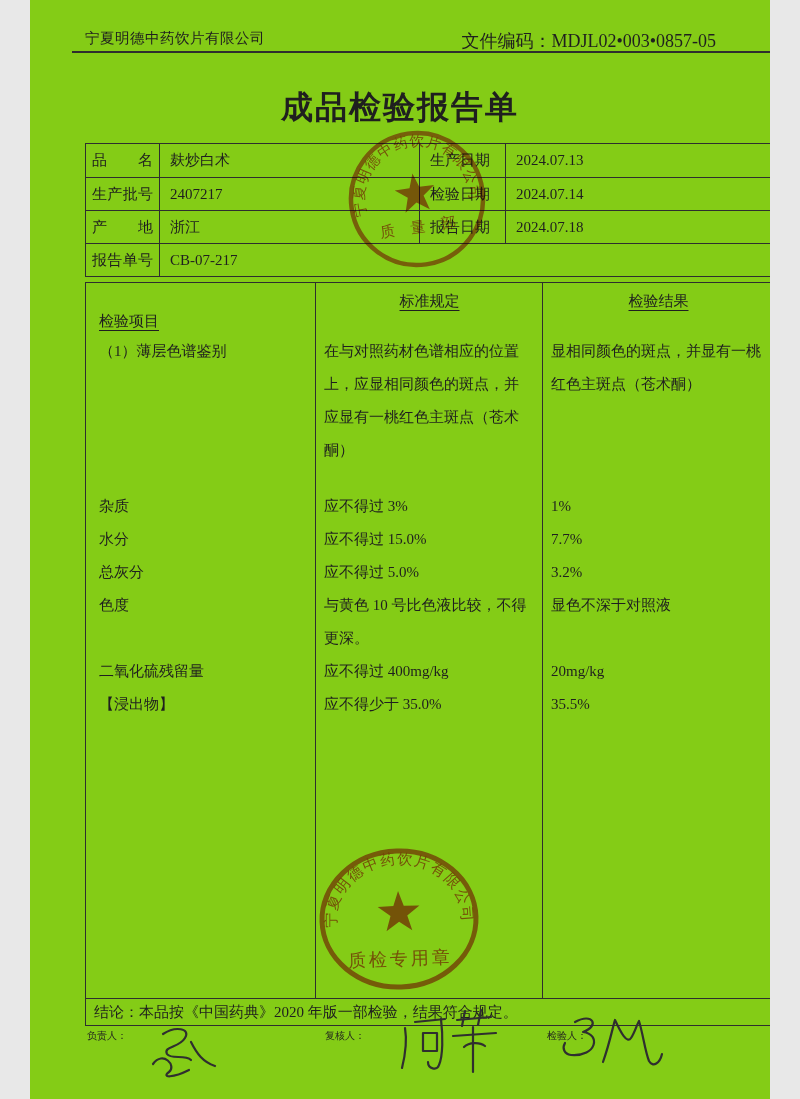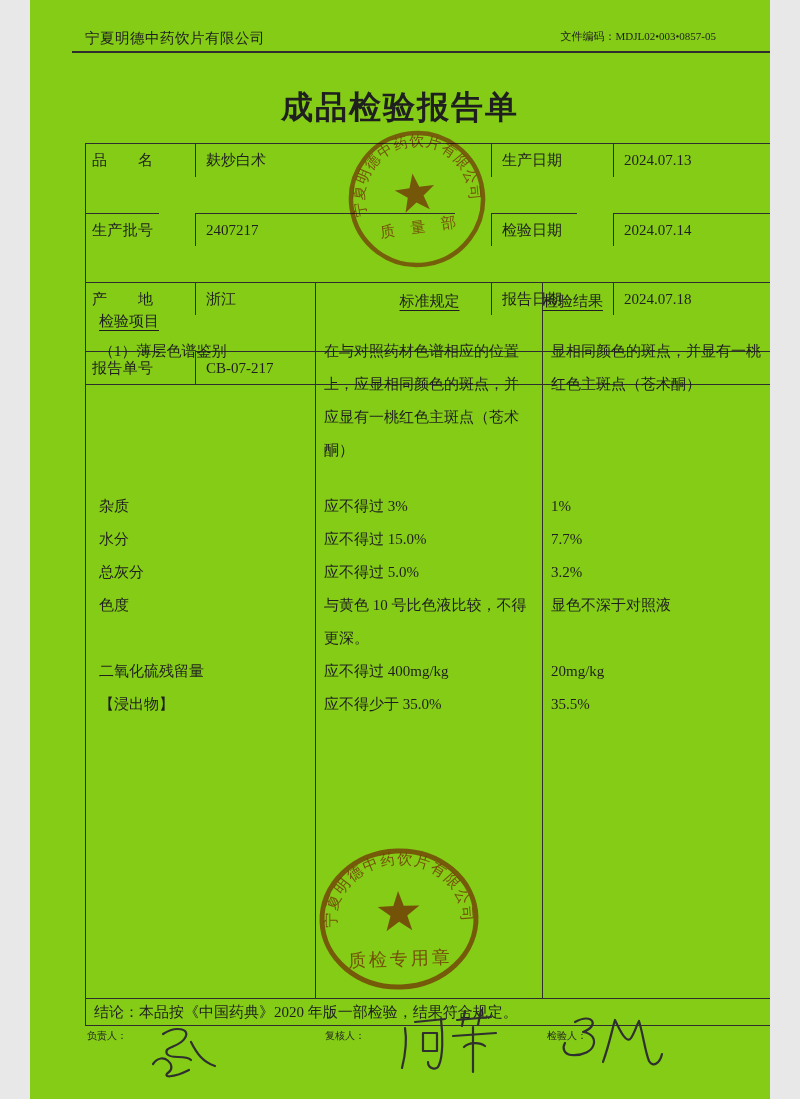--- a/index.html
+++ b/index.html
@@ -3,44 +3,44 @@
 <meta charset="utf-8">
 <style>
   html,body{margin:0;padding:0;background:#e8e8e8;}
   .page{
     position:relative;width:740px;height:1099px;background:#84cc16;
     font-family:"Liberation Serif","DejaVu Serif",serif;color:#1f1f1f;
     margin:0 auto;overflow:hidden;
   }
   
   .company{position:absolute;left:55px;top:29px;font-size:14.5px;letter-spacing:.5px;}
-  .doccode{position:absolute;right:54px;top:29px;font-size:11px;}
+  .doccode{position:absolute;right:54px;top:29px;font-size:18px;}
   .header-rule{position:absolute;left:42px;top:51px;width:716px;height:2px;background:#2e2e2e;}
   
   .title{position:absolute;left:0;top:86px;width:100%;text-align:center;
          font-size:32px;font-weight:bold;letter-spacing:2px;}
   
   .info-table{position:absolute;left:55px;top:143px;width:688px;
     display:grid;grid-template-columns:73px 260px 86px 269px;grid-auto-rows:33px;
-    border:1px solid #2e2e2e;font-size:15px;gap:36px;}
+    border:1px solid #2e2e2e;font-size:15px;}
   .ic{box-sizing:border-box;display:flex;align-items:center;padding:0 10px;overflow:hidden;}
   .ic.bl{border-left:1px solid #2e2e2e;}
   .ic.bt{border-top:1px solid #2e2e2e;}
   .ic.label{display:block;line-height:33px;padding:0 6px;text-align:justify;text-align-last:justify;}
   .ic.span3{grid-column:2/5;}
   
   .main-table{position:absolute;left:55px;top:282px;width:688px;border:1px solid #2e2e2e;}
   .mt-content{position:relative;height:715px;font-size:15px;}
   .vline{position:absolute;top:0;bottom:0;width:1px;background:#2e2e2e;}
   .vl1{left:229px;} .vl2{left:456px;}
   .mt-head{display:flex;padding-top:6px;height:24px;line-height:24px;margin-bottom:22px;}
   .mt-head .hc{box-sizing:border-box;}
   .mt-head .h1{width:230px;padding-left:13px;text-align:left;margin-top:20px;}
   .mt-head .h2{width:227px;text-align:center;}
-  .mt-head .h3{flex:1;text-align:left;}
+  .mt-head .h3{flex:1;text-align:center;}
   .mt-head span{text-decoration:underline;text-underline-offset:4px;}
   .mt-row{display:flex;line-height:33px;}
   .cell-item{width:230px;box-sizing:border-box;padding-left:13px;}
   .cell-std{width:227px;box-sizing:border-box;padding:0 10px 0 8px;}
   .cell-res{flex:1;box-sizing:border-box;padding:0 8px;}
   .spacer{height:23px;}
   .mt-conclusion{border-top:1px solid #2e2e2e;height:26px;line-height:26px;
     padding-left:8px;font-size:15px;white-space:nowrap;overflow:hidden;}
   .mt-conclusion .clabel{font-weight:normal;margin-top:45px;}
   

